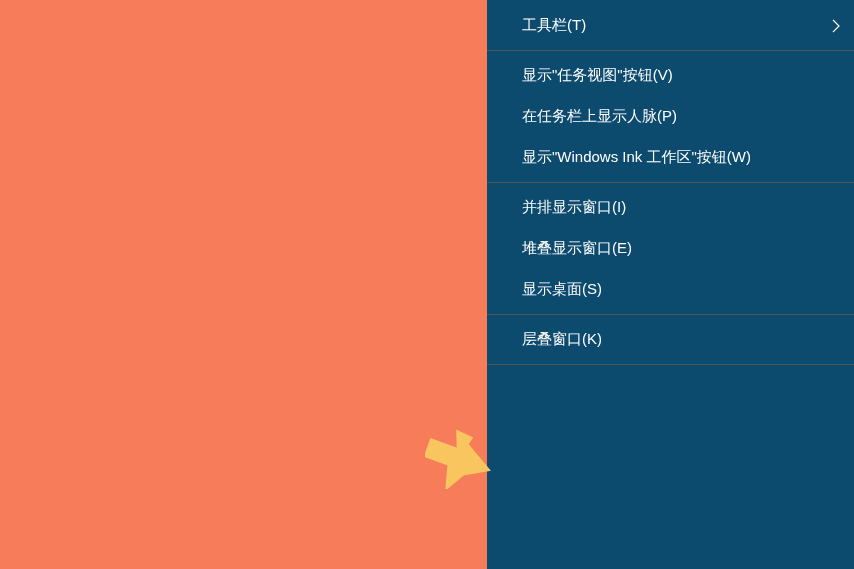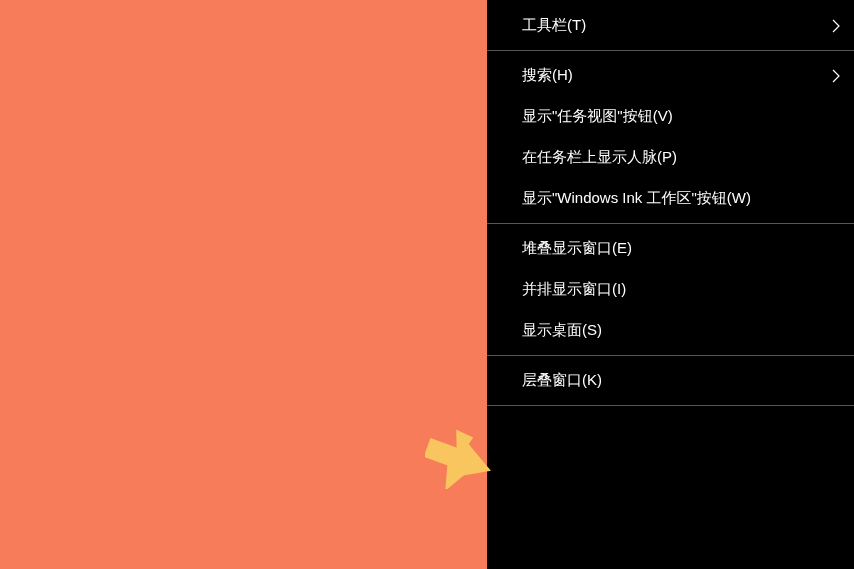--- a/index.html
+++ b/index.html
@@ -21,21 +21,21 @@
     }
     .arrow {
       position: absolute;
       right: -8px;
       top: 429px;
       width: 70px;
       height: 60px;
     }
     .context-menu {
       width: 367px;
-      background: #000000;
+      background: #0c4a6e;
       color: #ffffff;
       display: flex;
       flex-direction: column;
       font-size: 15px;
       padding-top: 5px;
     }
     .menu-item {
       display: flex;
       align-items: center;
       height: 41px;
@@ -93,44 +93,36 @@
     <span class="chevron">
       <svg width="8" height="14" viewBox="0 0 8 14">
           <polyline points="1,1 7,7 1,13" fill="none" stroke="#ffffff" stroke-width="1.2"></polyline>
         </svg>
     </span>
   </div>
 
   <div class="separator"></div>
 
   <div class="menu-item">
-    <span>搜索(H)</span>
-    <span class="chevron">
-      <svg width="8" height="14" viewBox="0 0 8 14">
-          <polyline points="1,1 7,7 1,13" fill="none" stroke="#ffffff" stroke-width="1.2"></polyline>
-        </svg>
-    </span>
-  </div>
-  <div class="menu-item">
     <span>显示"任务视图"按钮(V)</span>
   </div>
   <div class="menu-item">
     <span>在任务栏上显示人脉(P)</span>
   </div>
   <div class="menu-item">
     <span>显示"Windows Ink 工作区"按钮(W)</span>
   </div>
 
   <div class="separator"></div>
 
   <div class="menu-item">
-    <span>堆叠显示窗口(E)</span>
+    <span>并排显示窗口(I)</span>
   </div>
   <div class="menu-item">
-    <span>并排显示窗口(I)</span>
+    <span>堆叠显示窗口(E)</span>
   </div>
   <div class="menu-item">
     <span>显示桌面(S)</span>
   </div>
 
   <div class="separator"></div>
 
   <div class="menu-item">
     <span>层叠窗口(K)</span>
   </div>

